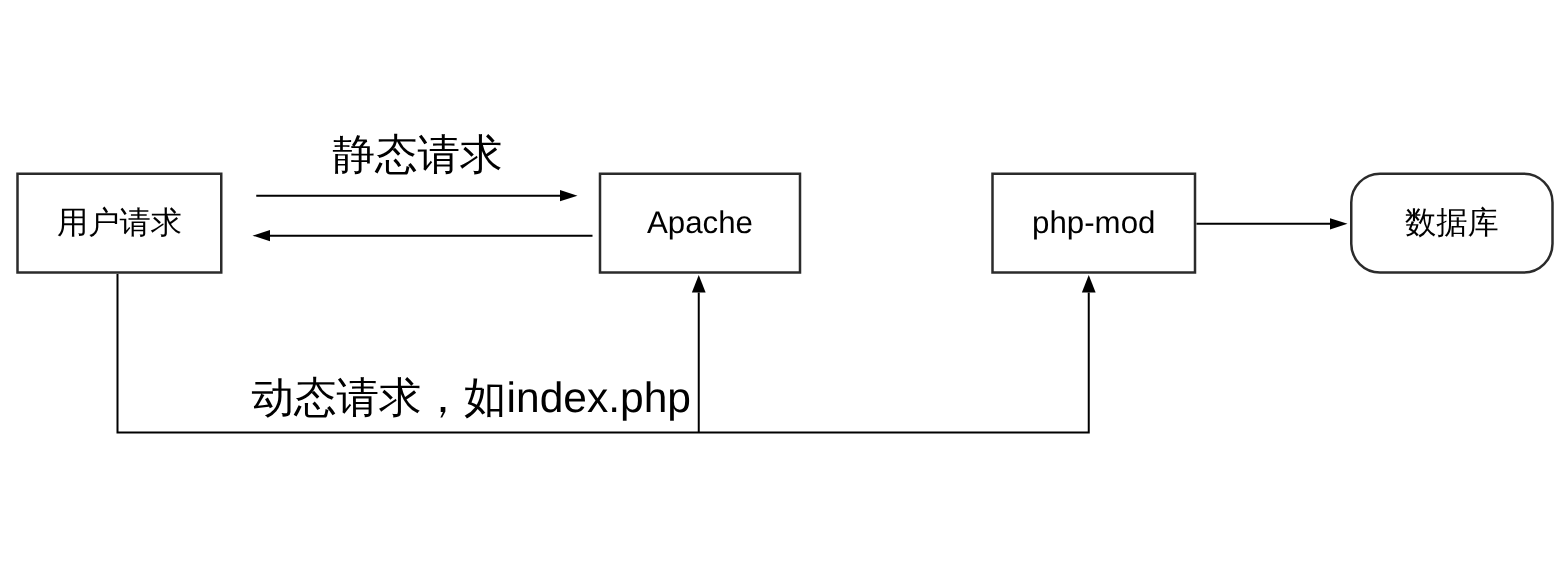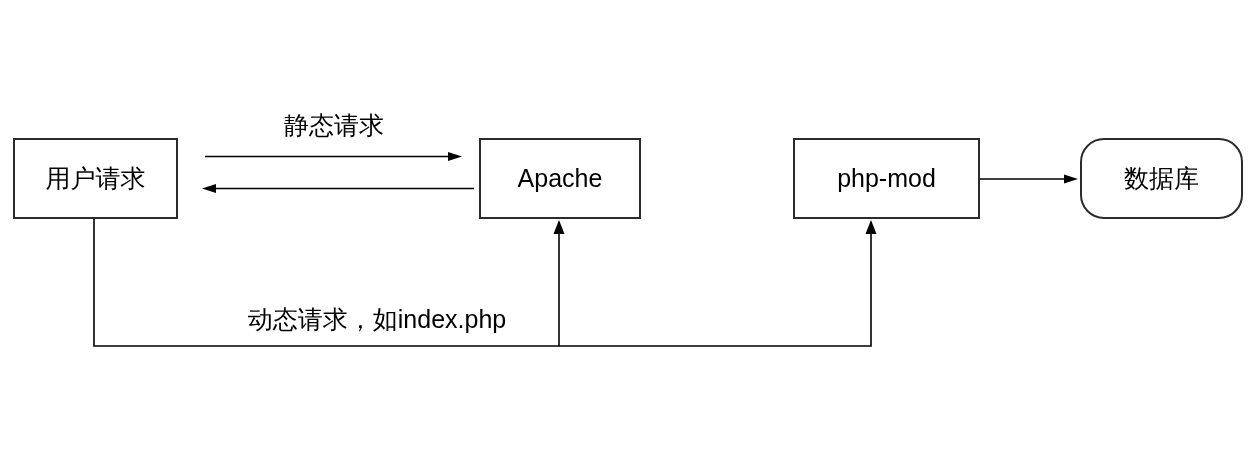--- a/index.html
+++ b/index.html
@@ -32,27 +32,27 @@
     align-items: center;
     justify-content: center;
     font-size: 25px;
     line-height: 1;
     white-space: nowrap;
     top: 138px;
     height: 81px;
   }
   .node-user     { left: 13px;   width: 165px; }
   .node-apache   { left: 479px;  width: 162px; justify-content: center; }
-  .node-phpmod   { left: 793px;  width: 187px; text-align: right; }
+  .node-phpmod   { left: 793px;  width: 164px; text-align: right; }
   .node-database { left: 1080px; width: 163px; border-radius: 24px; }
 
   .edge-label {
     position: absolute;
     transform: translate(-50%, -50%);
-    font-size: 25px;
+    font-size: 34px;
     line-height: 1.15;
     white-space: nowrap;
     color: #000000;
   }
   .label-static  { left: 334px; top: 125px; }
   .label-return  { left: 335px; top: 227px; }
   .label-dynamic { left: 346px; top: 319px; margin-left: 31px; }
   .label-parse   { left: 706px; top: 319px; }
 </style>
 </head>

